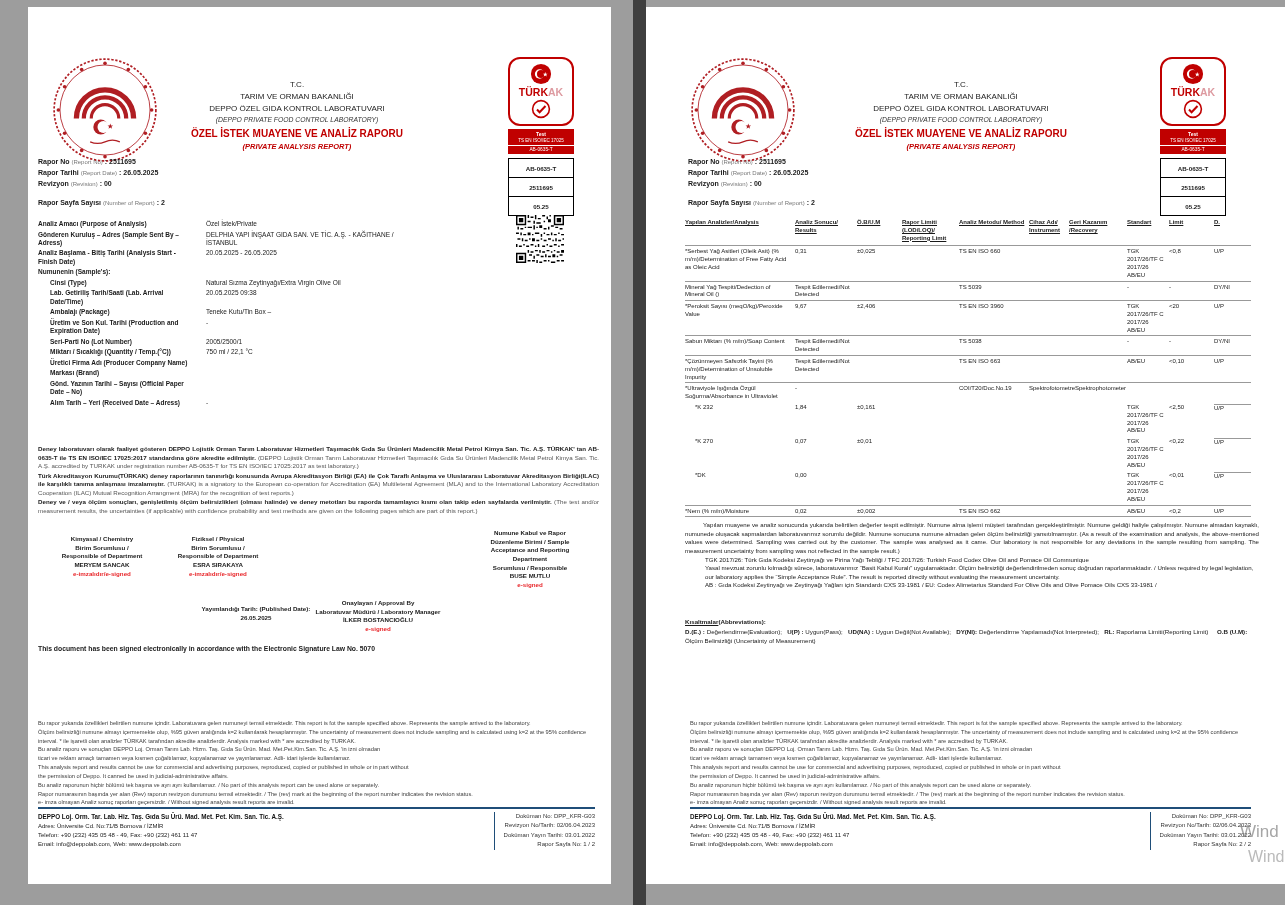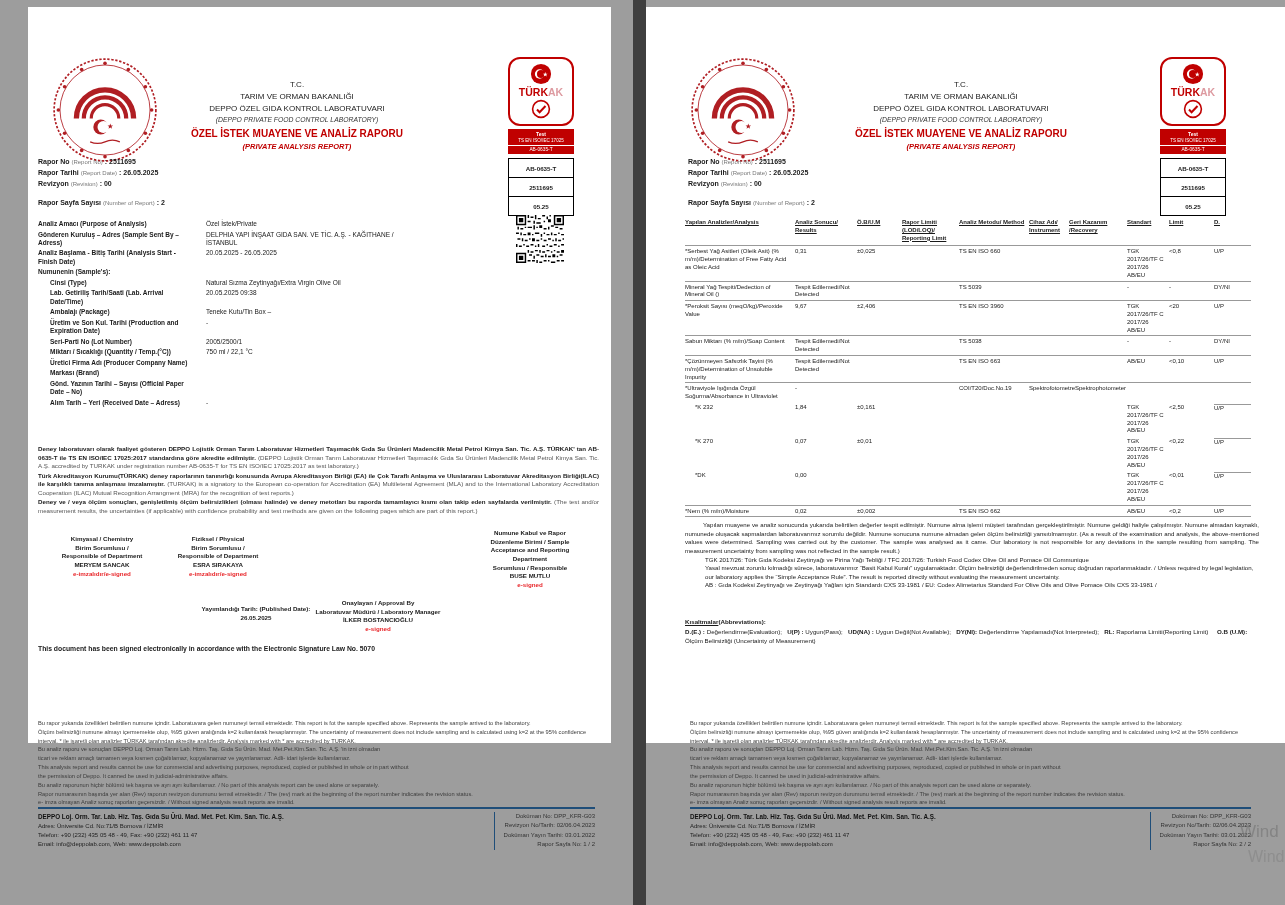--- a/index.html
+++ b/index.html
@@ -1,18 +1,18 @@
 <!DOCTYPE html>
 <html><head>
 <meta charset="utf-8">
 <style>
   html,body{margin:0;padding:0}
   body{width:1285px;height:905px;background:#9d9d9d;overflow:hidden;position:relative;
        font-family:"Liberation Sans",sans-serif;color:#1a1a1a}
-  .page{position:absolute;top:7px;height:736px;background:#fff}
+  .page{position:absolute;top:7px;height:877px;background:#fff}
   .p1{left:28px;width:583px}
   .p2{left:646px;width:639px}
   .divider{position:absolute;left:633px;top:0;width:13px;height:905px;background:#3f3f3f}
 
   
   .emblem{position:absolute;top:50px;left:24px;width:106px;height:106px}
   .p2 .emblem{left:44px}
   .hdr-text{position:absolute;top:72px;left:104px;width:330px;text-align:center;line-height:1.5}
   .p2 .hdr-text{left:150px}
   .t-tc,.t-min,.t-lab{font-size:8px;color:#222}

